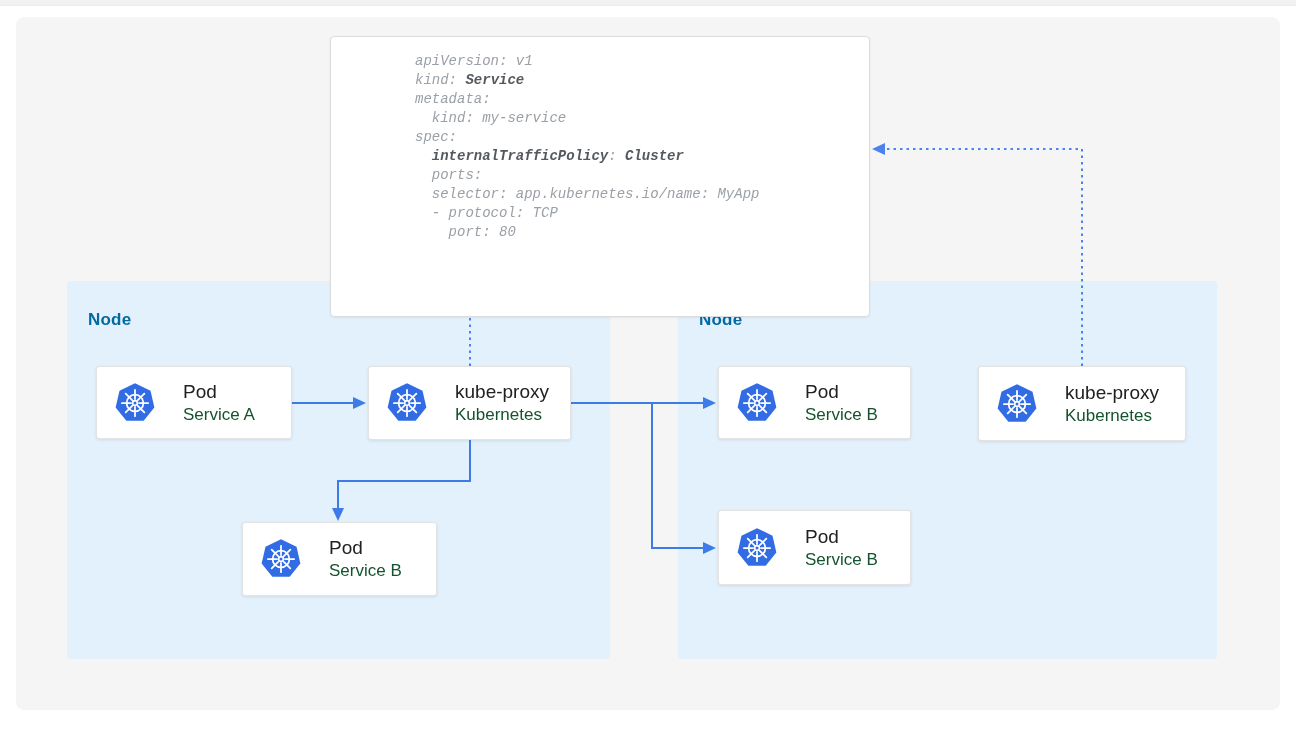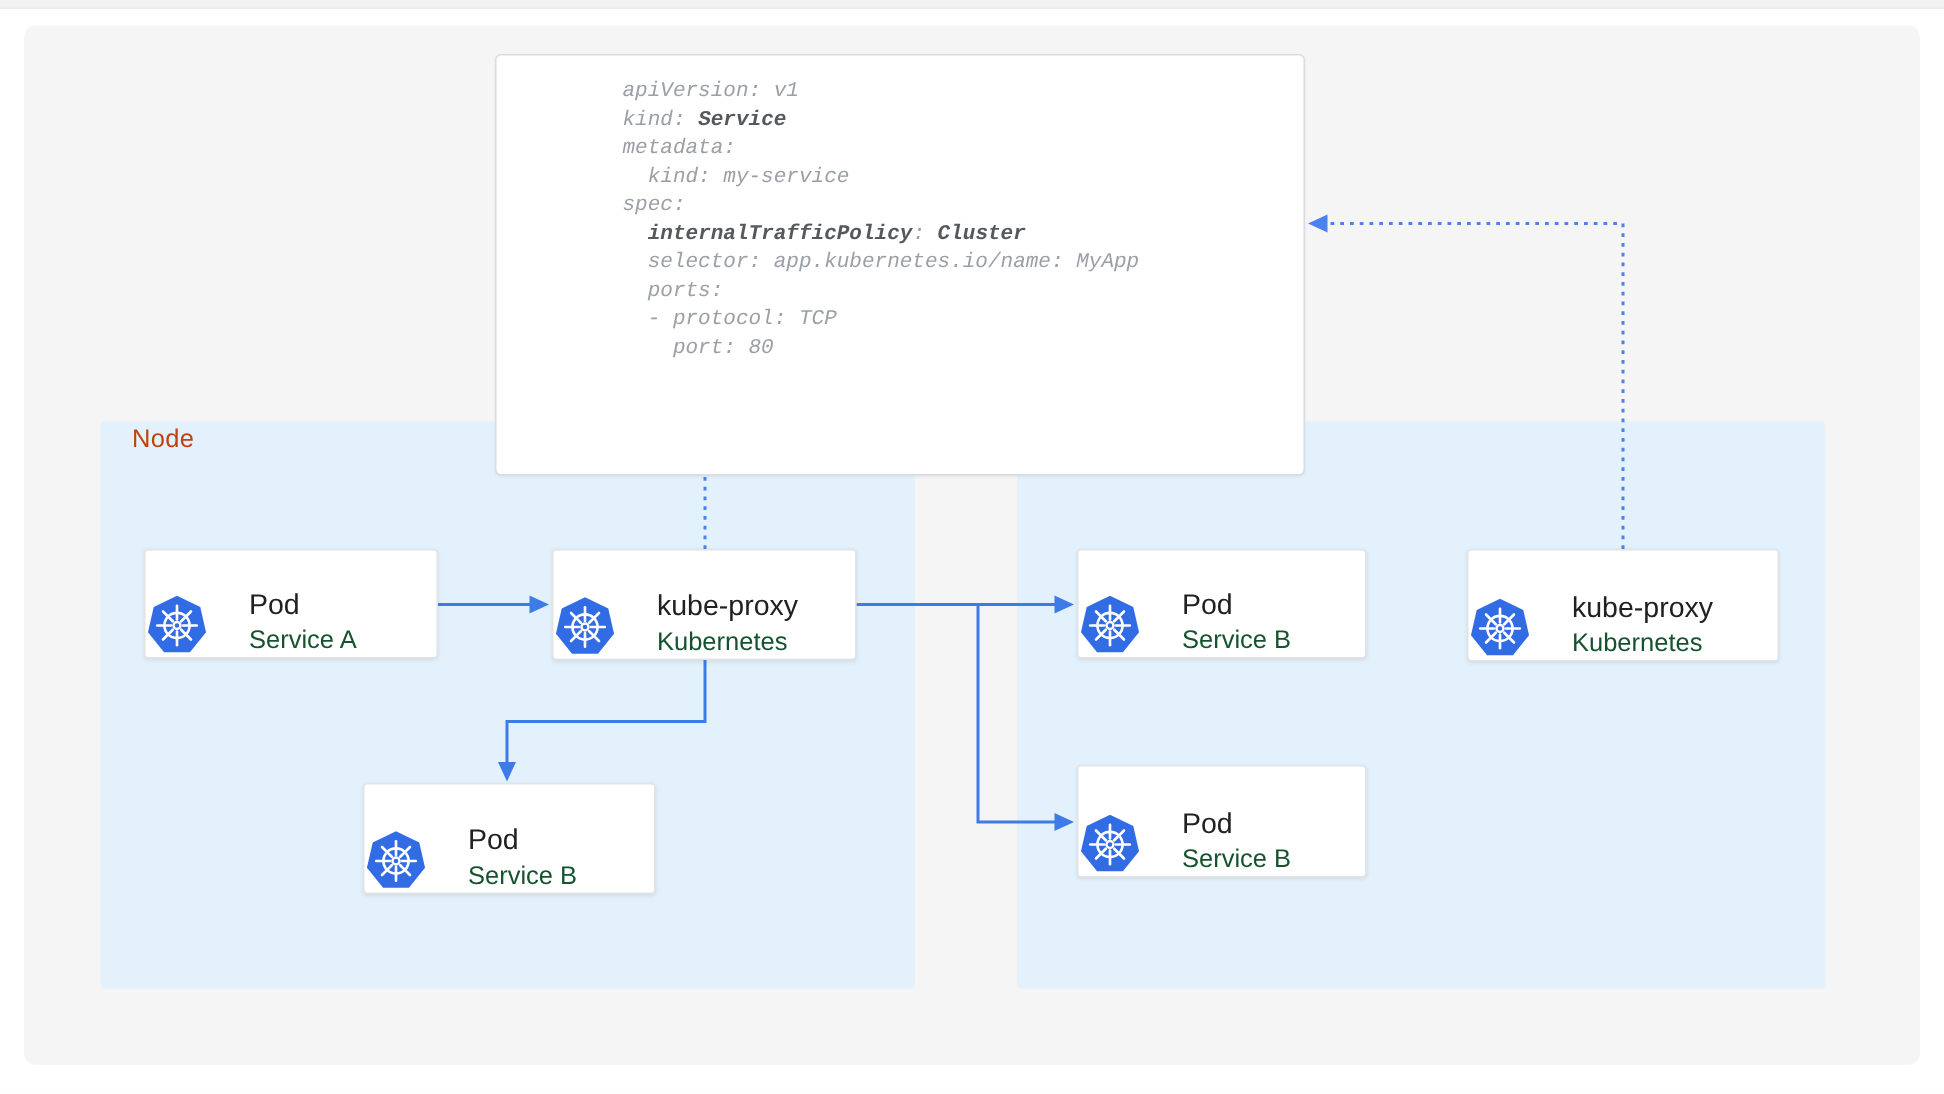--- a/index.html
+++ b/index.html
@@ -11,39 +11,39 @@
   .panel{
     position:absolute;left:16px;top:17px;width:1264px;height:693px;
     background:#f5f5f6;border-radius:8px;z-index:0;
   }
   .node{
     position:absolute;background:#e3f1fc;border-radius:3px;z-index:1;
   }
   .node-left{left:67px;top:281px;width:543px;height:378px;}
   .node-right{left:678px;top:281px;width:539px;height:378px;}
   .node-label{
-    position:absolute;left:21px;top:2px;font-size:17px;color:#c2410c;letter-spacing:.2px;
+    position:absolute;left:21px;top:29px;font-size:17px;color:#0369a1;letter-spacing:.2px;font-weight:bold;
   }
   .overlay{position:absolute;left:0;top:0;z-index:2;}
   .yaml-box{
     position:absolute;left:330px;top:36px;width:540px;height:281px;
     background:#ffffff;border:1px solid #dadce0;border-radius:4px;
     box-shadow:0 1px 2px rgba(60,64,67,.08);z-index:3;box-sizing:border-box;
   }
   .code{
     padding:15px 0 0 84px;
     font-family:"Liberation Mono","DejaVu Sans Mono",monospace;
     font-style:italic;font-size:14px;line-height:19px;color:#9aa0a6;
   }
   .code-line{white-space:pre;}
   .code b{font-weight:bold;color:#55595e;}
   .card{
     position:absolute;background:#ffffff;border:1px solid #e3e3e3;border-radius:3px;
     box-shadow:0 1px 3px rgba(60,64,67,.12);z-index:3;box-sizing:border-box;
-    display:flex;align-items:flex-end;
+    display:flex;align-items:center;padding-left:17px;
   }
   .card .k8s{flex:0 0 42px;width:42px;height:42px;}
   .card .txt{margin-left:27px;display:flex;flex-direction:column;}
   .card .title{font-size:19px;color:#212121;line-height:24px;}
   .card .subtitle{font-size:17px;color:#14532d;line-height:22px;}
   .card-pod-a{left:96px;top:366px;width:196px;height:73px;}
   .card-kube-proxy-left{left:368px;top:366px;width:203px;height:74px;}
   .card-pod-b-left{left:242px;top:522px;width:195px;height:74px;}
   .card-pod-b-right-top{left:718px;top:366px;width:193px;height:73px;}
   .card-kube-proxy-right{left:978px;top:366px;width:208px;height:75px;}
@@ -110,22 +110,22 @@
   </svg>
 
   <div class="yaml-box">
     <div class="code">
       <div class="code-line"><span>apiVersion: v1</span></div>
       <div class="code-line"><span>kind: </span><b>Service</b></div>
       <div class="code-line"><span>metadata:</span></div>
       <div class="code-line"><span>  kind: my-service</span></div>
       <div class="code-line"><span>spec:</span></div>
       <div class="code-line"><span>  </span><b>internalTrafficPolicy</b><span>: </span><b>Cluster</b></div>
+      <div class="code-line"><span>  ports:</span></div>
       <div class="code-line"><span>  selector: app.kubernetes.io/name: MyApp</span></div>
-      <div class="code-line"><span>  ports:</span></div>
       <div class="code-line"><span>  - protocol: TCP</span></div>
       <div class="code-line"><span>    port: 80</span></div>
     </div>
   </div>
 
   <div class="card card-pod-a">
     <svg class="k8s">
         <use href="#k8s-icon"></use>
       </svg>
     <div class="txt">

